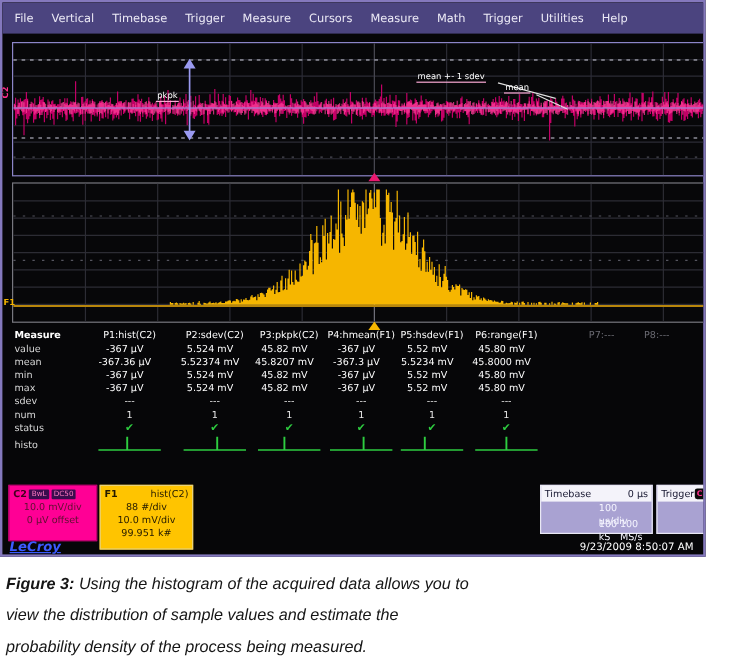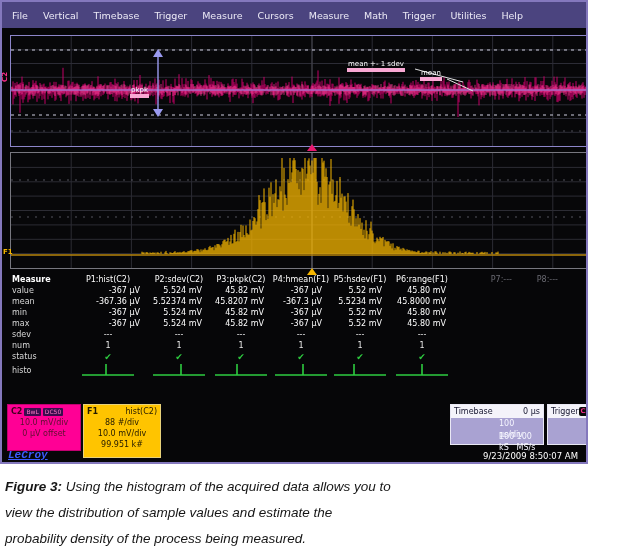--- a/index.html
+++ b/index.html
@@ -11,38 +11,38 @@
   
   .menubar{position:absolute;top:0;left:0;right:0;height:26px;background:#4b447f;display:flex;align-items:center;padding:0 10px;gap:15px;}
   .menubar .mitem{color:#eceaf6;font-size:9.5px;cursor:default;white-space:nowrap;}
 
   
   .grid{position:absolute;background:#070709;}
   .grid-top{top:33px;left:8px;width:604px;height:112px;border:1px solid #8c85c9;}
   .grid-hist{top:150px;left:8px;width:604px;height:117px;border:1px solid #77777f;}
   .grid svg{position:absolute;top:0;left:0;}
 
-  .anno{position:absolute;color:#ffffff;font-size:7px;line-height:8px;border-bottom:4px solid #f9a8d4;padding:0 1px;white-space:nowrap;}
+  .anno{position:absolute;color:#ffffff;font-size:7px;line-height:8px;border-bottom:1px solid #f9a8d4;padding:0 1px;white-space:nowrap;}
 
   .chan-label{position:absolute;font-size:7px;font-weight:bold;}
   .c2-side{left:-1px;top:80px;color:#ff2d8c;transform:rotate(-90deg);transform-origin:left top;}
   .f1-side{left:1px;top:246px;color:#f6b600;}
 
   .tri{position:absolute;width:0;height:0;border-left:5px solid transparent;border-right:5px solid transparent;}
   .tri-pink{left:305px;top:142px;border-bottom:7px solid #e8186e;}
   .tri-yellow{left:305px;top:266px;border-bottom:7px solid #f6b600;}
 
   
   .mtable{position:absolute;top:272px;left:8px;width:606px;font-size:8px;color:#e8e8e8;}
   .mt-row{display:grid;grid-template-columns:58px 80px 62px 62px 58px 60px 64px 58px 46px;height:11px;align-items:center;}
   .mt-row.histo-row{height:16px;}
   .mt-label{text-align:left;color:#d8d8d8;padding-left:2px;}
   .mt-h{text-align:center;color:#ffffff;}
   .mt-h.dim{color:#6a6a72;text-align:right;}
-  .mt-v{text-align:right;padding-right:8px;color:#ffffff;}
+  .mt-v{text-align:center;padding-right:8px;color:#ffffff;}
   .mt-c{text-align:center;}
   .mt-title{font-weight:bold;color:#ffffff;}
   .check{color:#2ecc40;font-size:9px;}
 
   
   .dbox{position:absolute;font-size:8px;line-height:11px;}
   .c2box{left:5px;top:402px;width:74px;height:47px;background:#ff0095;color:#5d1030;border:1px solid #c00070;padding:1px 3px;}
   .c2box .row1{display:flex;align-items:center;gap:2px;}
   .c2box .cname{font-weight:bold;color:#40001e;}
   .badge{background:#3a0d4e;color:#ff7ac2;font-size:6px;line-height:8px;padding:0 2px;border-radius:1px;}
@@ -55,21 +55,21 @@
   .tbbox{left:448px;top:402px;width:94px;height:41px;}
   .trbox{left:545px;top:402px;width:69px;height:41px;}
   .lavbox .hd{background:#f4f3fa;color:#14142e;display:flex;justify-content:space-between;align-items:center;padding:0 3px;height:13px;font-size:8px;}
   .lavbox .bd{padding:0 3px;}
   .lavbox .r{display:flex;justify-content:space-between;height:13px;margin-left:45px;}
   .lavbox .r.right{justify-content:flex-end;}
   .tbadge{background:#0a0a0a;border-radius:2px;font-size:6.5px;padding:0 2px;line-height:9px;}
   .tbadge .p1{color:#ff2d8c;font-weight:bold;}
   .tbadge .p2{color:#ffffff;font-weight:bold;padding-left:44px;}
 
-  .logo{position:absolute;left:6px;top:447px;color:#3c5bff;font-size:11px;font-weight:bold;font-style:italic;text-decoration:underline;font-family:Liberation Mono, monospace;}
+  .logo{position:absolute;left:6px;top:447px;color:#3c5bff;font-size:11px;font-weight:bold;font-style:italic;text-decoration:underline;}
   .dtime{position:absolute;right:8px;top:449px;color:#ffffff;font-size:8.5px;}
 
   
   .caption{width:620px;background:#ffffff;padding:10px 5px 6px 5px;font-family:"Liberation Sans",sans-serif;font-style:italic;font-size:13.5px;color:#161616;}
   .caption .inner{width:392px;line-height:26px;}
   .caption .lead{font-weight:bold;}
 </style>
 </head>
 <body>
 
@@ -99,21 +99,21 @@
         <path d="M 1 51.0 V 55.9 M 2 45.4 V 68.4 M 3 53.4 V 62.7 M 4 46.9 V 58.9 M 5 49.6 V 60.7 M 6 45.9 V 54.0 M 7 48.3 V 54.5 M 8 53.7 V 60.0 M 9 47.1 V 76.8 M 10 46.6 V 59.2 M 11 40.6 V 63.4 M 12 46.2 V 66.8 M 13 53.8 V 63.4 M 14 53.8 V 60.8 M 15 50.6 V 55.6 M 16 49.4 V 57.0 M 17 53.9 V 66.3 M 18 45.9 V 63.6 M 19 53.9 V 63.3 M 20 51.8 V 59.1 M 21 51.0 V 56.1 M 22 44.2 V 62.6 M 23 47.4 V 59.8 M 24 46.8 V 57.8 M 25 44.8 V 57.0 M 26 48.9 V 65.8 M 27 53.1 V 57.4 M 28 53.1 V 62.5 M 29 47.0 V 59.9 M 30 52.6 V 55.4 M 31 51.3 V 63.9 M 32 48.4 V 58.7 M 33 47.6 V 62.9 M 34 50.7 V 67.9 M 35 50.4 V 55.1 M 36 52.1 V 54.1 M 37 50.8 V 63.4 M 38 50.8 V 56.1 M 39 46.4 V 59.8 M 40 52.3 V 57.6 M 41 53.7 V 61.8 M 42 53.0 V 56.5 M 43 45.8 V 58.7 M 44 49.7 V 64.9 M 45 45.9 V 63.7 M 46 52.0 V 55.5 M 47 50.5 V 59.5 M 48 48.3 V 54.3 M 49 49.3 V 61.8 M 50 51.4 V 65.1 M 51 49.3 V 58.4 M 52 31.8 V 58.5 M 53 52.3 V 56.8 M 54 53.3 V 57.5 M 55 53.5 V 61.3 M 56 53.3 V 58.3 M 57 44.8 V 59.2 M 58 44.6 V 67.9 M 59 52.5 V 55.1 M 60 48.3 V 64.6 M 61 46.2 V 57.2 M 62 45.8 V 58.6 M 63 50.9 V 56.2 M 64 47.7 V 58.5 M 65 51.6 V 65.3 M 66 46.7 V 56.0 M 67 48.4 V 59.7 M 68 51.0 V 60.8 M 69 53.7 V 57.9 M 70 51.1 V 61.0 M 71 53.9 V 54.4 M 72 48.4 V 64.8 M 73 48.4 V 54.3 M 74 47.3 V 62.6 M 75 50.6 V 62.8 M 76 53.9 V 56.9 M 77 49.4 V 61.8 M 78 47.9 V 54.2 M 79 49.6 V 63.0 M 80 51.4 V 55.4 M 81 45.2 V 59.7 M 82 52.0 V 57.2 M 83 51.2 V 64.4 M 84 52.3 V 62.7 M 85 51.6 V 59.8 M 86 50.8 V 61.9 M 87 40.3 V 60.1 M 88 48.5 V 63.4 M 89 48.2 V 55.6 M 90 48.5 V 60.3 M 91 50.1 V 55.2 M 92 49.5 V 59.1 M 93 52.7 V 57.9 M 94 47.5 V 55.9 M 95 52.7 V 55.0 M 96 49.9 V 56.7 M 97 53.1 V 63.4 M 98 53.2 V 57.8 M 99 46.3 V 58.3 M 100 46.0 V 58.0 M 101 48.1 V 54.2 M 102 51.6 V 60.9 M 103 48.8 V 56.5 M 104 42.6 V 65.1 M 105 47.0 V 60.4 M 106 53.9 V 65.4 M 107 46.2 V 57.5 M 108 49.8 V 61.5 M 109 53.9 V 57.6 M 110 52.4 V 59.5 M 111 52.5 V 62.9 M 112 50.3 V 61.0 M 113 45.1 V 55.4 M 114 52.5 V 62.1 M 115 52.1 V 58.1 M 116 49.7 V 64.9 M 117 51.0 V 55.4 M 118 50.1 V 54.1 M 119 50.8 V 55.0 M 120 52.5 V 64.3 M 121 53.2 V 63.5 M 122 49.1 V 58.9 M 123 44.1 V 62.8 M 124 50.6 V 65.4 M 125 51.1 V 57.7 M 126 44.0 V 54.1 M 127 49.2 V 67.5 M 128 51.4 V 55.9 M 129 39.0 V 59.6 M 130 49.4 V 56.5 M 131 47.5 V 56.9 M 132 53.9 V 54.1 M 133 53.1 V 58.7 M 134 53.2 V 55.0 M 135 47.7 V 59.8 M 136 52.8 V 55.4 M 137 50.3 V 60.4 M 138 49.7 V 55.6 M 139 45.2 V 60.1 M 140 53.6 V 55.7 M 141 52.1 V 55.5 M 142 46.8 V 60.2 M 143 50.0 V 54.6 M 144 42.4 V 59.1 M 145 53.7 V 68.3 M 146 47.3 V 55.1 M 147 53.6 V 63.1 M 148 43.7 V 60.5 M 149 53.8 V 54.1 M 150 52.8 V 62.6 M 151 51.3 V 63.2 M 152 44.3 V 61.0 M 153 53.2 V 60.2 M 154 51.3 V 54.7 M 155 43.2 V 56.3 M 156 49.6 V 60.7 M 157 52.3 V 55.5 M 158 53.2 V 59.7 M 159 53.4 V 67.1 M 160 47.9 V 54.0 M 161 50.8 V 56.0 M 162 51.0 V 66.4 M 163 51.1 V 67.9 M 164 42.6 V 59.3 M 165 51.2 V 56.9 M 166 49.8 V 54.5 M 167 50.4 V 54.6 M 168 38.2 V 55.0 M 169 52.8 V 55.2 M 170 53.5 V 59.9 M 171 42.2 V 59.0 M 172 48.2 V 60.3 M 173 52.6 V 58.6 M 174 47.9 V 60.7 M 175 42.3 V 58.3 M 176 50.4 V 57.8 M 177 45.0 V 61.6 M 178 51.7 V 55.0 M 179 51.5 V 55.1 M 180 43.2 V 57.6 M 181 44.1 V 55.9 M 182 48.0 V 57.1 M 183 53.7 V 55.5 M 184 53.1 V 57.8 M 185 51.4 V 57.3 M 186 48.4 V 60.4 M 187 45.3 V 58.8 M 188 47.4 V 56.0 M 189 47.6 V 56.1 M 190 53.5 V 58.0 M 191 49.4 V 55.0 M 192 50.1 V 56.6 M 193 48.6 V 57.6 M 194 43.3 V 54.4 M 195 47.5 V 54.2 M 196 51.1 V 63.5 M 197 49.6 V 56.2 M 198 39.1 V 55.0 M 199 47.9 V 54.1 M 200 42.1 V 56.2 M 201 47.9 V 60.8 M 202 45.2 V 59.2 M 203 45.3 V 58.1 M 204 51.3 V 60.2 M 205 54.0 V 54.7 M 206 44.8 V 56.6 M 207 50.9 V 59.7 M 208 45.7 V 61.4 M 209 52.2 V 56.8 M 210 45.9 V 59.9 M 211 47.5 V 60.0 M 212 51.7 V 59.1 M 213 51.1 V 55.7 M 214 51.8 V 57.7 M 215 51.3 V 56.2 M 216 53.1 V 56.0 M 217 47.4 V 55.2 M 218 49.4 V 61.4 M 219 49.9 V 65.9 M 220 53.8 V 56.7 M 221 43.4 V 54.3 M 222 42.6 V 60.8 M 223 46.0 V 55.6 M 224 48.3 V 59.0 M 225 43.0 V 58.7 M 226 47.6 V 56.6 M 227 53.0 V 56.0 M 228 53.5 V 62.4 M 229 53.9 V 55.5 M 230 51.5 V 59.4 M 231 42.6 V 54.1 M 232 45.9 V 60.5 M 233 53.8 V 56.3 M 234 50.5 V 58.3 M 235 50.6 V 56.6 M 236 46.7 V 58.8 M 237 50.6 V 62.2 M 238 52.6 V 55.0 M 239 51.4 V 54.5 M 240 47.5 V 57.0 M 241 48.7 V 61.7 M 242 46.4 V 67.2 M 243 48.4 V 61.5 M 244 53.4 V 61.9 M 245 52.3 V 56.1 M 246 53.2 V 60.7 M 247 52.9 V 59.1 M 248 47.5 V 58.6 M 249 52.3 V 58.7 M 250 49.4 V 59.4 M 251 44.3 V 56.8 M 252 48.8 V 54.2 M 253 40.9 V 56.8 M 254 48.1 V 54.9 M 255 51.0 V 58.6 M 256 49.4 V 57.2 M 257 53.3 V 58.1 M 258 53.6 V 54.0 M 259 51.0 V 55.4 M 260 47.7 V 54.6 M 261 46.3 V 56.1 M 262 51.3 V 58.9 M 263 51.3 V 61.6 M 264 52.6 V 58.5 M 265 46.7 V 54.9 M 266 52.2 V 55.4 M 267 45.5 V 64.4 M 268 53.4 V 64.0 M 269 52.5 V 63.2 M 270 51.4 V 55.3 M 271 51.2 V 54.6 M 272 53.2 V 57.0 M 273 52.3 V 55.7 M 274 52.9 V 54.5 M 275 46.8 V 54.5 M 276 50.3 V 58.9 M 277 51.4 V 60.5 M 278 46.1 V 61.1 M 279 50.7 V 57.6 M 280 52.7 V 58.9 M 281 40.6 V 54.7 M 282 48.6 V 67.0 M 283 48.8 V 54.4 M 284 53.9 V 56.2 M 285 51.3 V 55.5 M 286 47.5 V 58.9 M 287 49.8 V 60.7 M 288 51.9 V 55.7 M 289 51.7 V 61.3 M 290 53.6 V 60.6 M 291 45.5 V 63.6 M 292 53.1 V 59.6 M 293 50.4 V 59.6 M 294 45.4 V 61.2 M 295 48.7 V 56.4 M 296 50.0 V 56.6 M 297 49.0 V 54.3 M 298 52.5 V 56.2 M 299 53.7 V 61.6 M 300 50.5 V 59.8 M 301 48.6 V 61.0 M 302 46.9 V 56.3 M 303 48.4 V 57.5 M 304 53.3 V 54.9 M 305 46.6 V 58.3 M 306 44.5 V 57.9 M 307 34.4 V 60.4 M 308 53.9 V 58.1 M 309 45.6 V 60.5 M 310 50.8 V 60.3 M 311 44.6 V 54.2 M 312 52.5 V 59.7 M 313 52.7 V 60.2 M 314 43.0 V 58.4 M 315 50.7 V 55.2 M 316 47.7 V 61.7 M 317 47.9 V 59.9 M 318 48.4 V 58.9 M 319 43.2 V 69.9 M 320 53.4 V 65.2 M 321 47.6 V 59.8 M 322 47.8 V 55.8 M 323 52.5 V 56.5 M 324 52.1 V 56.6 M 325 51.3 V 55.4 M 326 50.9 V 58.7 M 327 52.1 V 57.8 M 328 41.5 V 67.8 M 329 49.1 V 62.4 M 330 48.2 V 61.5 M 331 46.9 V 54.8 M 332 47.5 V 55.0 M 333 51.5 V 64.4 M 334 50.5 V 56.2 M 335 46.1 V 64.4 M 336 47.4 V 67.0 M 337 52.3 V 55.6 M 338 51.2 V 63.0 M 339 48.5 V 61.5 M 340 43.5 V 57.0 M 341 47.8 V 55.2 M 342 51.2 V 55.6 M 343 50.9 V 58.3 M 344 46.6 V 58.5 M 345 48.4 V 57.0 M 346 49.0 V 61.8 M 347 53.8 V 59.7 M 348 47.8 V 58.3 M 349 49.1 V 56.7 M 350 47.8 V 55.2 M 351 53.2 V 56.1 M 352 53.6 V 61.8 M 353 52.4 V 57.6 M 354 51.1 V 61.3 M 355 52.8 V 60.3 M 356 51.0 V 55.8 M 357 52.0 V 65.3 M 358 50.5 V 64.5 M 359 53.0 V 62.1 M 360 52.8 V 54.5 M 361 48.1 V 58.0 M 362 48.6 V 54.2 M 363 49.4 V 60.5 M 364 50.2 V 54.6 M 365 53.1 V 56.2 M 366 52.8 V 62.1 M 367 53.7 V 57.7 M 368 52.3 V 55.6 M 369 51.4 V 58.8 M 370 52.2 V 62.5 M 371 51.2 V 57.7 M 372 51.2 V 62.6 M 373 45.9 V 57.4 M 374 44.5 V 54.9 M 375 53.2 V 58.2 M 376 51.2 V 54.6 M 377 51.8 V 56.4 M 378 46.6 V 59.7 M 379 50.5 V 61.7 M 380 52.4 V 67.5 M 381 53.4 V 54.5 M 382 51.7 V 55.2 M 383 53.7 V 57.3 M 384 52.3 V 56.0 M 385 52.7 V 58.0 M 386 50.9 V 56.7 M 387 51.0 V 58.1 M 388 47.5 V 56.0 M 389 50.5 V 56.7 M 390 53.7 V 58.9 M 391 48.1 V 60.0 M 392 45.8 V 54.3 M 393 51.2 V 54.3 M 394 53.6 V 60.6 M 395 51.3 V 55.1 M 396 50.4 V 57.7 M 397 51.8 V 55.0 M 398 52.4 V 56.4 M 399 49.0 V 59.6 M 400 46.6 V 56.4 M 401 49.5 V 58.2 M 402 45.0 V 55.2 M 403 48.7 V 61.8 M 404 53.1 V 60.1 M 405 44.0 V 58.0 M 406 48.5 V 58.7 M 407 45.9 V 59.0 M 408 48.6 V 54.7 M 409 47.7 V 55.2 M 410 50.8 V 55.6 M 411 48.8 V 62.6 M 412 53.9 V 55.3 M 413 44.1 V 57.5 M 414 50.5 V 60.2 M 415 53.1 V 57.2 M 416 51.0 V 63.9 M 417 46.6 V 57.4 M 418 46.5 V 61.2 M 419 51.7 V 57.9 M 420 52.5 V 55.8 M 421 50.2 V 64.9 M 422 42.5 V 57.4 M 423 50.6 V 57.6 M 424 50.9 V 61.9 M 425 53.1 V 54.3 M 426 50.1 V 64.8 M 427 51.1 V 54.2 M 428 52.9 V 55.4 M 429 50.6 V 59.0 M 430 44.7 V 54.4 M 431 52.9 V 60.4 M 432 44.8 V 56.3 M 433 41.2 V 56.9 M 434 48.4 V 60.0 M 435 53.2 V 56.0 M 436 46.0 V 60.3 M 437 47.9 V 58.1 M 438 45.5 V 55.2 M 439 52.5 V 58.7 M 440 51.4 V 56.4 M 441 53.6 V 61.8 M 442 53.0 V 61.7 M 443 50.4 V 54.5 M 444 48.4 V 56.3 M 445 47.4 V 54.3 M 446 52.6 V 55.6 M 447 53.1 V 81.0 M 448 45.6 V 66.4 M 449 46.9 V 54.3 M 450 53.2 V 56.8 M 451 52.4 V 55.7 M 452 45.6 V 55.2 M 453 48.8 V 57.3 M 454 50.6 V 54.6 M 455 52.3 V 58.8 M 456 53.1 V 56.7 M 457 46.1 V 55.9 M 458 43.8 V 55.0 M 459 46.1 V 58.1 M 460 53.2 V 62.5 M 461 49.4 V 59.3 M 462 51.6 V 55.8 M 463 52.9 V 55.3 M 464 52.9 V 56.3 M 465 51.8 V 58.2 M 466 43.6 V 58.1 M 467 47.0 V 60.4 M 468 53.6 V 69.4 M 469 50.4 V 57.0 M 470 53.5 V 63.3 M 471 48.0 V 60.9 M 472 50.4 V 56.8 M 473 48.7 V 61.9 M 474 49.2 V 58.6 M 475 49.4 V 55.3 M 476 49.4 V 55.7 M 477 47.4 V 57.4 M 478 51.5 V 54.3 M 479 46.3 V 60.6 M 480 53.0 V 56.3 M 481 50.0 V 54.5 M 482 46.3 V 54.1 M 483 53.9 V 58.7 M 484 53.4 V 63.6 M 485 49.8 V 59.9 M 486 50.4 V 54.6 M 487 47.6 V 56.7 M 488 51.4 V 63.7 M 489 44.3 V 56.3 M 490 46.8 V 57.4 M 491 51.5 V 58.2 M 492 51.7 V 62.6 M 493 48.6 V 57.6 M 494 52.5 V 54.1 M 495 48.1 V 54.6 M 496 42.8 V 60.7 M 497 49.6 V 61.8 M 498 51.8 V 59.9 M 499 52.9 V 59.0 M 500 52.5 V 58.4 M 501 42.3 V 61.4 M 502 52.9 V 54.2 M 503 48.1 V 55.4 M 504 50.5 V 61.4 M 505 45.7 V 56.1 M 506 51.1 V 57.9 M 507 51.8 V 58.5 M 508 46.0 V 65.3 M 509 49.3 V 62.3 M 510 52.3 V 57.7 M 511 51.3 V 60.8 M 512 49.0 V 54.3 M 513 45.9 V 58.8 M 514 41.0 V 55.8 M 515 50.1 V 64.5 M 516 45.1 V 54.2 M 517 53.5 V 61.2 M 518 53.7 V 56.5 M 519 45.8 V 57.1 M 520 46.2 V 57.5 M 521 51.2 V 63.8 M 522 50.1 V 61.1 M 523 51.3 V 55.0 M 524 41.3 V 65.0 M 525 41.4 V 56.9 M 526 49.0 V 56.6 M 527 51.4 V 56.1 M 528 53.3 V 55.6 M 529 48.5 V 59.7 M 530 45.0 V 57.3 M 531 49.4 V 59.0 M 532 45.0 V 57.0 M 533 40.3 V 61.1 M 534 53.5 V 60.8 M 535 49.0 V 57.7 M 536 52.8 V 63.4 M 537 49.7 V 64.6 M 538 52.1 V 58.9 M 539 50.5 V 63.2 M 540 53.0 V 60.7 M 541 44.7 V 58.6 M 542 51.3 V 55.0 M 543 40.6 V 58.7 M 544 46.2 V 60.1 M 545 49.5 V 58.4 M 546 40.7 V 65.9 M 547 53.1 V 66.2 M 548 49.6 V 64.7 M 549 52.4 V 64.8 M 550 46.8 V 55.0 M 551 50.1 V 54.7 M 552 53.6 V 54.1 M 553 45.5 V 57.4 M 554 41.5 V 55.6 M 555 52.3 V 60.3 M 556 51.8 V 56.3 M 557 49.1 V 63.7 M 558 47.0 V 55.4 M 559 45.9 V 64.9 M 560 50.4 V 64.2 M 561 50.8 V 61.0 M 562 46.9 V 63.2 M 563 51.5 V 55.4 M 564 52.6 V 57.9 M 565 45.1 V 60.7 M 566 52.2 V 61.9 M 567 51.9 V 56.5 M 568 50.4 V 54.1 M 569 52.5 V 56.9 M 570 52.6 V 59.1 M 571 47.6 V 62.6 M 572 46.2 V 57.5 M 573 49.3 V 61.8 M 574 51.0 V 59.0 M 575 50.3 V 56.4 M 576 52.0 V 54.5 M 577 50.9 V 60.7 M 578 43.6 V 56.9 M 579 53.9 V 60.5 M 580 49.0 V 54.0 M 581 46.7 V 58.6 M 582 41.3 V 62.9 M 583 38.8 V 54.4 M 584 51.8 V 56.9 M 585 53.6 V 57.7 M 586 42.5 V 59.8 M 587 49.9 V 58.1 M 588 53.0 V 55.8 M 589 53.5 V 54.0 M 590 40.5 V 56.0 M 591 50.5 V 54.2 M 592 51.4 V 60.5 M 593 51.2 V 59.1 M 594 46.7 V 59.9 M 595 53.3 V 54.3 M 596 47.5 V 57.8 M 597 49.6 V 64.5 M 598 52.7 V 60.9 M 599 53.3 V 64.6 M 600 45.6 V 59.2 M 601 52.2 V 54.3 " stroke="#c20066" stroke-width="1" fill="none"></path>
         <path d="M 1 50.5 V 54.4 M 2 51.8 V 55.5 M 3 53.5 V 55.1 M 4 51.9 V 58.7 M 5 49.6 V 54.9 M 6 52.9 V 55.3 M 7 48.9 V 56.7 M 8 48.2 V 57.8 M 9 49.2 V 57.2 M 10 53.4 V 54.5 M 11 53.0 V 58.2 M 12 48.0 V 54.8 M 13 53.8 V 56.1 M 14 50.6 V 55.1 M 15 48.8 V 58.6 M 16 53.7 V 54.4 M 17 50.2 V 56.2 M 18 52.9 V 59.4 M 19 51.5 V 57.9 M 20 53.7 V 56.8 M 21 50.8 V 58.2 M 22 48.8 V 59.8 M 23 51.3 V 55.7 M 24 53.4 V 59.8 M 25 48.9 V 55.6 M 26 49.6 V 55.1 M 27 50.4 V 57.3 M 28 53.8 V 56.2 M 29 51.3 V 54.1 M 30 48.6 V 55.4 M 31 50.8 V 57.7 M 32 51.6 V 56.6 M 33 53.0 V 55.1 M 34 51.3 V 57.3 M 35 52.5 V 55.4 M 36 52.6 V 54.4 M 37 53.3 V 57.3 M 38 53.6 V 58.1 M 39 52.6 V 57.2 M 40 50.0 V 55.3 M 41 49.4 V 55.1 M 42 49.0 V 56.0 M 43 50.4 V 55.3 M 44 51.3 V 60.0 M 45 50.3 V 54.5 M 46 51.7 V 55.6 M 47 51.4 V 58.0 M 48 50.7 V 59.2 M 49 51.6 V 59.3 M 50 48.6 V 55.7 M 51 49.5 V 57.0 M 52 49.0 V 54.9 M 53 50.8 V 58.1 M 54 49.5 V 54.9 M 55 50.0 V 55.5 M 56 53.5 V 59.7 M 57 52.4 V 54.6 M 58 50.7 V 58.7 M 59 49.5 V 55.6 M 60 52.6 V 58.7 M 61 50.1 V 55.8 M 62 52.1 V 55.0 M 63 51.3 V 58.5 M 64 50.8 V 58.8 M 65 50.1 V 58.2 M 66 48.1 V 59.7 M 67 50.2 V 57.3 M 68 48.8 V 54.3 M 69 53.8 V 54.9 M 70 54.0 V 59.5 M 71 50.0 V 57.3 M 72 49.7 V 59.3 M 73 49.8 V 58.1 M 74 48.5 V 59.2 M 75 49.1 V 55.5 M 76 49.8 V 57.8 M 77 48.7 V 56.7 M 78 52.6 V 54.7 M 79 51.6 V 58.6 M 80 49.0 V 55.1 M 81 52.3 V 54.9 M 82 50.5 V 59.3 M 83 50.7 V 56.1 M 84 52.9 V 58.7 M 85 53.8 V 58.6 M 86 49.8 V 57.8 M 87 51.7 V 59.8 M 88 49.5 V 58.5 M 89 50.3 V 56.0 M 90 48.3 V 54.2 M 91 52.0 V 54.5 M 92 50.0 V 55.5 M 93 49.0 V 56.8 M 94 53.7 V 54.1 M 95 53.7 V 55.1 M 96 48.9 V 58.0 M 97 49.4 V 54.8 M 98 49.2 V 57.7 M 99 53.5 V 58.8 M 100 50.6 V 55.9 M 101 53.2 V 58.2 M 102 48.7 V 56.0 M 103 53.5 V 57.2 M 104 49.6 V 56.1 M 105 50.2 V 57.7 M 106 48.2 V 58.9 M 107 53.7 V 56.2 M 108 51.2 V 58.6 M 109 50.8 V 54.9 M 110 49.1 V 57.6 M 111 48.4 V 59.1 M 112 53.4 V 54.6 M 113 48.2 V 57.9 M 114 48.8 V 55.7 M 115 50.9 V 58.7 M 116 53.2 V 58.7 M 117 52.7 V 59.8 M 118 51.9 V 58.5 M 119 48.6 V 56.9 M 120 53.6 V 58.0 M 121 53.7 V 58.5 M 122 49.0 V 57.4 M 123 48.4 V 59.4 M 124 51.6 V 56.9 M 125 53.7 V 54.7 M 126 53.9 V 57.3 M 127 50.6 V 56.4 M 128 49.7 V 54.1 M 129 48.3 V 57.5 M 130 51.5 V 59.2 M 131 48.9 V 58.3 M 132 53.9 V 55.1 M 133 51.4 V 55.7 M 134 52.0 V 59.1 M 135 51.1 V 54.4 M 136 52.2 V 58.6 M 137 51.4 V 58.5 M 138 49.4 V 59.4 M 139 52.0 V 55.1 M 140 49.8 V 58.8 M 141 52.5 V 56.8 M 142 48.6 V 54.3 M 143 53.9 V 56.1 M 144 52.4 V 54.2 M 145 48.6 V 56.6 M 146 51.0 V 55.7 M 147 53.6 V 59.5 M 148 49.2 V 59.1 M 149 53.7 V 57.3 M 150 48.0 V 57.5 M 151 53.8 V 59.1 M 152 52.3 V 56.2 M 153 53.7 V 57.0 M 154 52.2 V 54.0 M 155 50.9 V 56.0 M 156 51.2 V 57.2 M 157 50.3 V 59.8 M 158 49.8 V 54.5 M 159 53.6 V 59.0 M 160 50.5 V 55.8 M 161 53.2 V 55.5 M 162 53.3 V 60.0 M 163 52.0 V 56.5 M 164 52.0 V 59.0 M 165 49.7 V 54.0 M 166 50.3 V 56.2 M 167 50.3 V 59.4 M 168 48.1 V 54.2 M 169 49.2 V 55.0 M 170 51.5 V 55.1 M 171 53.5 V 57.1 M 172 53.0 V 55.6 M 173 51.0 V 54.4 M 174 52.6 V 57.7 M 175 48.7 V 59.2 M 176 51.1 V 54.5 M 177 51.4 V 55.6 M 178 50.9 V 56.7 M 179 53.7 V 57.9 M 180 48.1 V 54.6 M 181 53.9 V 55.2 M 182 48.2 V 56.7 M 183 50.6 V 55.8 M 184 50.0 V 54.9 M 185 52.6 V 57.3 M 186 49.1 V 55.8 M 187 50.4 V 59.4 M 188 51.3 V 57.8 M 189 49.6 V 58.5 M 190 49.0 V 59.9 M 191 51.4 V 58.2 M 192 52.3 V 54.4 M 193 49.3 V 59.7 M 194 53.6 V 58.6 M 195 49.2 V 56.1 M 196 49.8 V 55.0 M 197 52.6 V 56.3 M 198 52.6 V 55.1 M 199 48.9 V 58.2 M 200 51.2 V 56.3 M 201 50.8 V 57.0 M 202 48.8 V 58.2 M 203 50.2 V 57.3 M 204 49.1 V 59.2 M 205 49.4 V 59.4 M 206 52.1 V 58.0 M 207 48.3 V 58.5 M 208 49.5 V 56.8 M 209 51.8 V 57.4 M 210 51.1 V 57.9 M 211 48.5 V 59.3 M 212 49.9 V 54.8 M 213 48.2 V 56.9 M 214 51.1 V 56.4 M 215 53.8 V 54.9 M 216 51.5 V 57.7 M 217 50.0 V 54.2 M 218 51.1 V 58.6 M 219 50.5 V 58.2 M 220 49.8 V 56.0 M 221 51.4 V 55.4 M 222 50.9 V 56.7 M 223 50.0 V 58.7 M 224 49.7 V 56.1 M 225 50.6 V 54.5 M 226 52.9 V 54.6 M 227 52.0 V 55.7 M 228 52.5 V 54.3 M 229 51.6 V 57.2 M 230 53.3 V 57.9 M 231 51.6 V 58.0 M 232 53.0 V 54.3 M 233 49.6 V 58.2 M 234 53.7 V 56.0 M 235 49.7 V 58.8 M 236 52.0 V 58.1 M 237 48.6 V 57.2 M 238 50.9 V 58.5 M 239 52.0 V 54.7 M 240 51.9 V 57.8 M 241 53.1 V 59.5 M 242 53.5 V 58.0 M 243 48.2 V 54.8 M 244 49.5 V 57.0 M 245 51.1 V 57.9 M 246 51.2 V 56.8 M 247 49.1 V 55.0 M 248 50.2 V 55.8 M 249 49.5 V 56.6 M 250 52.8 V 58.8 M 251 52.6 V 59.5 M 252 52.9 V 58.7 M 253 53.2 V 54.7 M 254 53.5 V 55.1 M 255 51.9 V 54.6 M 256 50.9 V 54.6 M 257 49.1 V 55.3 M 258 53.9 V 56.1 M 259 50.5 V 55.3 M 260 52.8 V 59.3 M 261 50.0 V 54.3 M 262 50.6 V 59.3 M 263 48.1 V 59.3 M 264 50.5 V 55.2 M 265 50.4 V 59.6 M 266 53.1 V 58.8 M 267 52.1 V 57.8 M 268 53.7 V 56.3 M 269 50.7 V 54.3 M 270 53.9 V 59.0 M 271 50.9 V 58.4 M 272 50.1 V 56.1 M 273 52.8 V 58.9 M 274 50.5 V 54.3 M 275 51.8 V 56.5 M 276 49.9 V 59.7 M 277 48.8 V 57.6 M 278 52.9 V 54.3 M 279 51.9 V 55.5 M 280 52.8 V 59.6 M 281 51.7 V 54.8 M 282 51.1 V 56.5 M 283 49.9 V 58.9 M 284 50.8 V 57.1 M 285 51.1 V 54.6 M 286 53.2 V 59.9 M 287 48.6 V 56.3 M 288 48.6 V 54.1 M 289 49.6 V 59.7 M 290 53.4 V 54.9 M 291 48.1 V 54.7 M 292 48.7 V 58.2 M 293 52.5 V 56.9 M 294 52.8 V 55.1 M 295 52.1 V 55.9 M 296 52.7 V 57.6 M 297 49.6 V 57.9 M 298 53.6 V 58.3 M 299 52.9 V 54.3 M 300 52.6 V 58.0 M 301 49.7 V 58.0 M 302 50.1 V 55.7 M 303 51.9 V 55.3 M 304 48.3 V 54.4 M 305 51.1 V 57.9 M 306 53.7 V 56.7 M 307 50.0 V 58.4 M 308 48.5 V 54.8 M 309 50.0 V 57.8 M 310 50.9 V 54.8 M 311 53.2 V 58.8 M 312 49.8 V 58.1 M 313 49.4 V 59.1 M 314 50.2 V 57.8 M 315 50.9 V 58.5 M 316 53.9 V 57.5 M 317 50.7 V 54.3 M 318 49.2 V 59.7 M 319 51.4 V 55.5 M 320 53.0 V 58.4 M 321 52.0 V 55.8 M 322 52.4 V 56.3 M 323 53.4 V 56.6 M 324 50.3 V 59.7 M 325 52.5 V 55.9 M 326 49.6 V 57.4 M 327 52.9 V 55.5 M 328 50.3 V 58.5 M 329 48.6 V 59.5 M 330 48.5 V 58.0 M 331 49.6 V 54.9 M 332 49.7 V 55.4 M 333 51.0 V 56.0 M 334 50.5 V 58.3 M 335 49.9 V 59.5 M 336 49.0 V 55.9 M 337 49.0 V 59.4 M 338 51.2 V 57.5 M 339 51.2 V 58.3 M 340 49.2 V 55.6 M 341 51.1 V 55.0 M 342 51.0 V 56.8 M 343 51.0 V 56.5 M 344 51.2 V 56.3 M 345 53.9 V 58.1 M 346 48.8 V 54.9 M 347 48.1 V 56.0 M 348 51.2 V 54.4 M 349 48.8 V 54.6 M 350 51.2 V 54.9 M 351 52.5 V 54.9 M 352 52.4 V 59.9 M 353 50.0 V 59.0 M 354 49.4 V 58.1 M 355 51.9 V 58.9 M 356 50.7 V 56.3 M 357 50.9 V 56.1 M 358 53.7 V 54.4 M 359 50.1 V 54.9 M 360 51.4 V 55.4 M 361 51.7 V 55.3 M 362 49.3 V 58.7 M 363 53.1 V 57.0 M 364 49.2 V 58.4 M 365 49.2 V 55.5 M 366 50.1 V 55.2 M 367 48.9 V 56.8 M 368 51.5 V 57.0 M 369 51.4 V 54.6 M 370 48.0 V 54.8 M 371 53.0 V 54.6 M 372 50.9 V 54.5 M 373 50.8 V 55.9 M 374 49.9 V 55.4 M 375 52.9 V 55.1 M 376 50.7 V 56.7 M 377 49.8 V 56.8 M 378 51.0 V 59.8 M 379 48.2 V 58.5 M 380 48.5 V 57.1 M 381 48.1 V 56.8 M 382 52.3 V 59.1 M 383 49.7 V 59.7 M 384 49.2 V 59.1 M 385 53.7 V 54.8 M 386 50.0 V 56.1 M 387 53.4 V 55.0 M 388 49.6 V 54.3 M 389 51.8 V 58.1 M 390 52.3 V 59.8 M 391 50.3 V 54.8 M 392 51.0 V 59.7 M 393 49.9 V 54.5 M 394 48.6 V 57.1 M 395 54.0 V 54.3 M 396 52.3 V 57.4 M 397 52.0 V 57.3 M 398 52.7 V 59.0 M 399 48.7 V 58.4 M 400 50.3 V 57.6 M 401 49.4 V 58.5 M 402 52.5 V 60.0 M 403 51.6 V 56.6 M 404 49.7 V 58.9 M 405 51.9 V 54.9 M 406 49.1 V 58.7 M 407 51.6 V 54.9 M 408 51.2 V 57.0 M 409 52.1 V 56.2 M 410 49.3 V 55.9 M 411 48.1 V 57.3 M 412 49.4 V 59.5 M 413 52.2 V 57.2 M 414 53.7 V 57.8 M 415 48.2 V 57.1 M 416 53.6 V 55.4 M 417 53.3 V 58.8 M 418 50.6 V 56.9 M 419 54.0 V 57.8 M 420 49.9 V 58.6 M 421 49.1 V 59.3 M 422 52.3 V 55.5 M 423 52.6 V 57.2 M 424 53.8 V 56.1 M 425 52.4 V 55.6 M 426 50.2 V 57.9 M 427 50.1 V 55.5 M 428 52.8 V 55.0 M 429 50.2 V 59.3 M 430 48.4 V 54.1 M 431 50.8 V 54.4 M 432 52.7 V 56.6 M 433 51.6 V 56.3 M 434 50.5 V 57.2 M 435 52.2 V 58.3 M 436 53.3 V 59.2 M 437 49.3 V 59.2 M 438 52.1 V 59.3 M 439 53.6 V 58.5 M 440 49.7 V 57.7 M 441 53.4 V 56.0 M 442 49.5 V 59.2 M 443 48.2 V 58.5 M 444 48.4 V 58.2 M 445 53.7 V 59.7 M 446 52.9 V 55.8 M 447 48.0 V 57.8 M 448 50.9 V 56.9 M 449 49.1 V 58.0 M 450 51.8 V 59.3 M 451 52.1 V 56.2 M 452 52.5 V 58.6 M 453 50.0 V 58.9 M 454 50.7 V 59.8 M 455 52.4 V 57.4 M 456 53.9 V 56.0 M 457 51.3 V 56.5 M 458 53.6 V 58.1 M 459 52.4 V 55.6 M 460 50.0 V 57.6 M 461 52.8 V 54.8 M 462 51.6 V 59.7 M 463 54.0 V 54.6 M 464 48.8 V 55.5 M 465 51.5 V 54.8 M 466 52.6 V 55.9 M 467 52.5 V 57.8 M 468 48.0 V 54.3 M 469 53.6 V 56.0 M 470 52.7 V 58.7 M 471 49.2 V 59.2 M 472 48.1 V 56.1 M 473 51.2 V 59.4 M 474 50.5 V 54.6 M 475 51.4 V 59.0 M 476 48.9 V 56.4 M 477 49.0 V 55.8 M 478 53.3 V 56.3 M 479 48.2 V 59.5 M 480 49.3 V 54.6 M 481 50.5 V 58.9 M 482 48.5 V 59.7 M 483 51.2 V 56.1 M 484 49.0 V 59.8 M 485 49.6 V 54.4 M 486 48.5 V 55.4 M 487 48.2 V 57.9 M 488 48.4 V 58.6 M 489 49.7 V 58.8 M 490 54.0 V 59.6 M 491 53.6 V 56.8 M 492 48.0 V 59.8 M 493 50.6 V 54.3 M 494 48.2 V 54.4 M 495 48.2 V 58.8 M 496 48.2 V 56.0 M 497 50.4 V 54.9 M 498 48.0 V 59.4 M 499 50.2 V 58.2 M 500 48.1 V 57.1 M 501 51.6 V 55.7 M 502 48.8 V 55.6 M 503 53.7 V 54.4 M 504 50.4 V 55.8 M 505 49.7 V 58.1 M 506 48.0 V 56.3 M 507 50.5 V 55.5 M 508 50.7 V 59.2 M 509 48.0 V 59.3 M 510 49.3 V 54.9 M 511 48.7 V 57.1 M 512 49.5 V 56.5 M 513 50.0 V 58.9 M 514 52.2 V 58.9 M 515 51.5 V 58.1 M 516 53.8 V 56.6 M 517 52.9 V 56.8 M 518 48.6 V 57.3 M 519 48.5 V 59.3 M 520 52.6 V 58.0 M 521 52.1 V 60.0 M 522 54.0 V 57.2 M 523 53.5 V 55.9 M 524 49.5 V 55.9 M 525 50.8 V 58.4 M 526 49.9 V 59.9 M 527 48.1 V 55.9 M 528 52.8 V 55.2 M 529 51.3 V 55.7 M 530 51.9 V 56.5 M 531 49.5 V 56.1 M 532 49.3 V 54.7 M 533 51.2 V 58.7 M 534 53.3 V 56.6 M 535 53.5 V 55.9 M 536 49.2 V 58.9 M 537 52.1 V 56.6 M 538 51.3 V 56.0 M 539 53.8 V 56.1 M 540 49.8 V 55.1 M 541 52.2 V 59.1 M 542 48.8 V 54.8 M 543 51.0 V 55.4 M 544 49.5 V 55.3 M 545 48.2 V 58.2 M 546 51.0 V 56.2 M 547 53.8 V 59.2 M 548 52.5 V 58.4 M 549 48.9 V 57.7 M 550 49.4 V 56.8 M 551 50.9 V 56.8 M 552 49.4 V 56.6 M 553 51.7 V 59.0 M 554 49.8 V 56.2 M 555 52.1 V 58.2 M 556 51.0 V 54.5 M 557 48.1 V 55.7 M 558 49.4 V 59.6 M 559 51.0 V 56.5 M 560 50.0 V 57.0 M 561 53.6 V 54.6 M 562 50.4 V 56.4 M 563 50.1 V 59.0 M 564 51.5 V 57.2 M 565 50.0 V 58.2 M 566 51.2 V 55.4 M 567 50.6 V 57.5 M 568 48.6 V 57.8 M 569 49.8 V 59.2 M 570 49.1 V 57.8 M 571 51.2 V 56.9 M 572 49.9 V 55.2 M 573 52.3 V 54.5 M 574 52.8 V 55.0 M 575 51.3 V 54.1 M 576 51.5 V 56.2 M 577 52.6 V 58.1 M 578 53.4 V 56.8 M 579 48.5 V 56.9 M 580 52.2 V 55.9 M 581 51.7 V 58.3 M 582 51.8 V 57.2 M 583 49.7 V 57.4 M 584 49.9 V 59.9 M 585 50.1 V 54.3 M 586 50.1 V 56.5 M 587 52.6 V 57.1 M 588 50.8 V 56.9 M 589 48.8 V 58.5 M 590 52.7 V 59.7 M 591 52.2 V 57.6 M 592 51.4 V 59.4 M 593 51.6 V 54.2 M 594 51.7 V 55.3 M 595 50.0 V 58.3 M 596 52.9 V 55.7 M 597 53.1 V 57.7 M 598 50.3 V 57.5 M 599 53.5 V 57.6 M 600 53.8 V 55.6 M 601 49.4 V 59.4 " stroke="#ff3d9a" stroke-width="1" fill="none" stroke-opacity="0.75"></path>
         <line x1="0" y1="54" x2="602" y2="54" stroke="#8f8fe8" stroke-width="1"></line>
         <line x1="147" y1="20" x2="147" y2="74" stroke="#9a9af0" stroke-width="1.4"></line>
         <polygon points="142,21 152,21 147,13" fill="#9a9af0"></polygon>
         <polygon points="142,73 152,73 147,81" fill="#9a9af0"></polygon>
         <line x1="404" y1="33" x2="452" y2="46" stroke="#e0e0e0" stroke-width="1"></line>
         <line x1="436" y1="43" x2="462" y2="55" stroke="#e0e0e0" stroke-width="1"></line>
         <polygon points="602,48 594,54 602,60" fill="#ff2d8c"></polygon>
       </svg>
-    <div class="anno" style="left:119px;top:50px;">pkpk</div>
+    <div class="anno" style="left:119px;top:40px;">pkpk</div>
     <div class="anno" style="left:336px;top:24px;">mean +- 1 sdev</div>
     <div class="anno" style="left:409px;top:33px;">mean</div>
   </div>
   <div class="chan-label c2-side">C2</div>
 
   <div class="tri tri-pink"></div>
 
   <div class="grid grid-hist">
     <svg id="hist-svg" width="602" height="115" viewBox="0 0 602 115">
         <path d="M 60.2 0 V 115 M 120.4 0 V 115 M 180.6 0 V 115 M 240.8 0 V 115 M 301.0 0 V 115 M 361.2 0 V 115 M 421.4 0 V 115 M 481.6 0 V 115 M 541.8 0 V 115 M 0 14.4 H 602 M 0 28.8 H 602 M 0 43.1 H 602 M 0 57.5 H 602 M 0 71.9 H 602 M 0 86.3 H 602 M 0 100.6 H 602 " stroke="#2c2c34" stroke-width="1" fill="none"></path>

